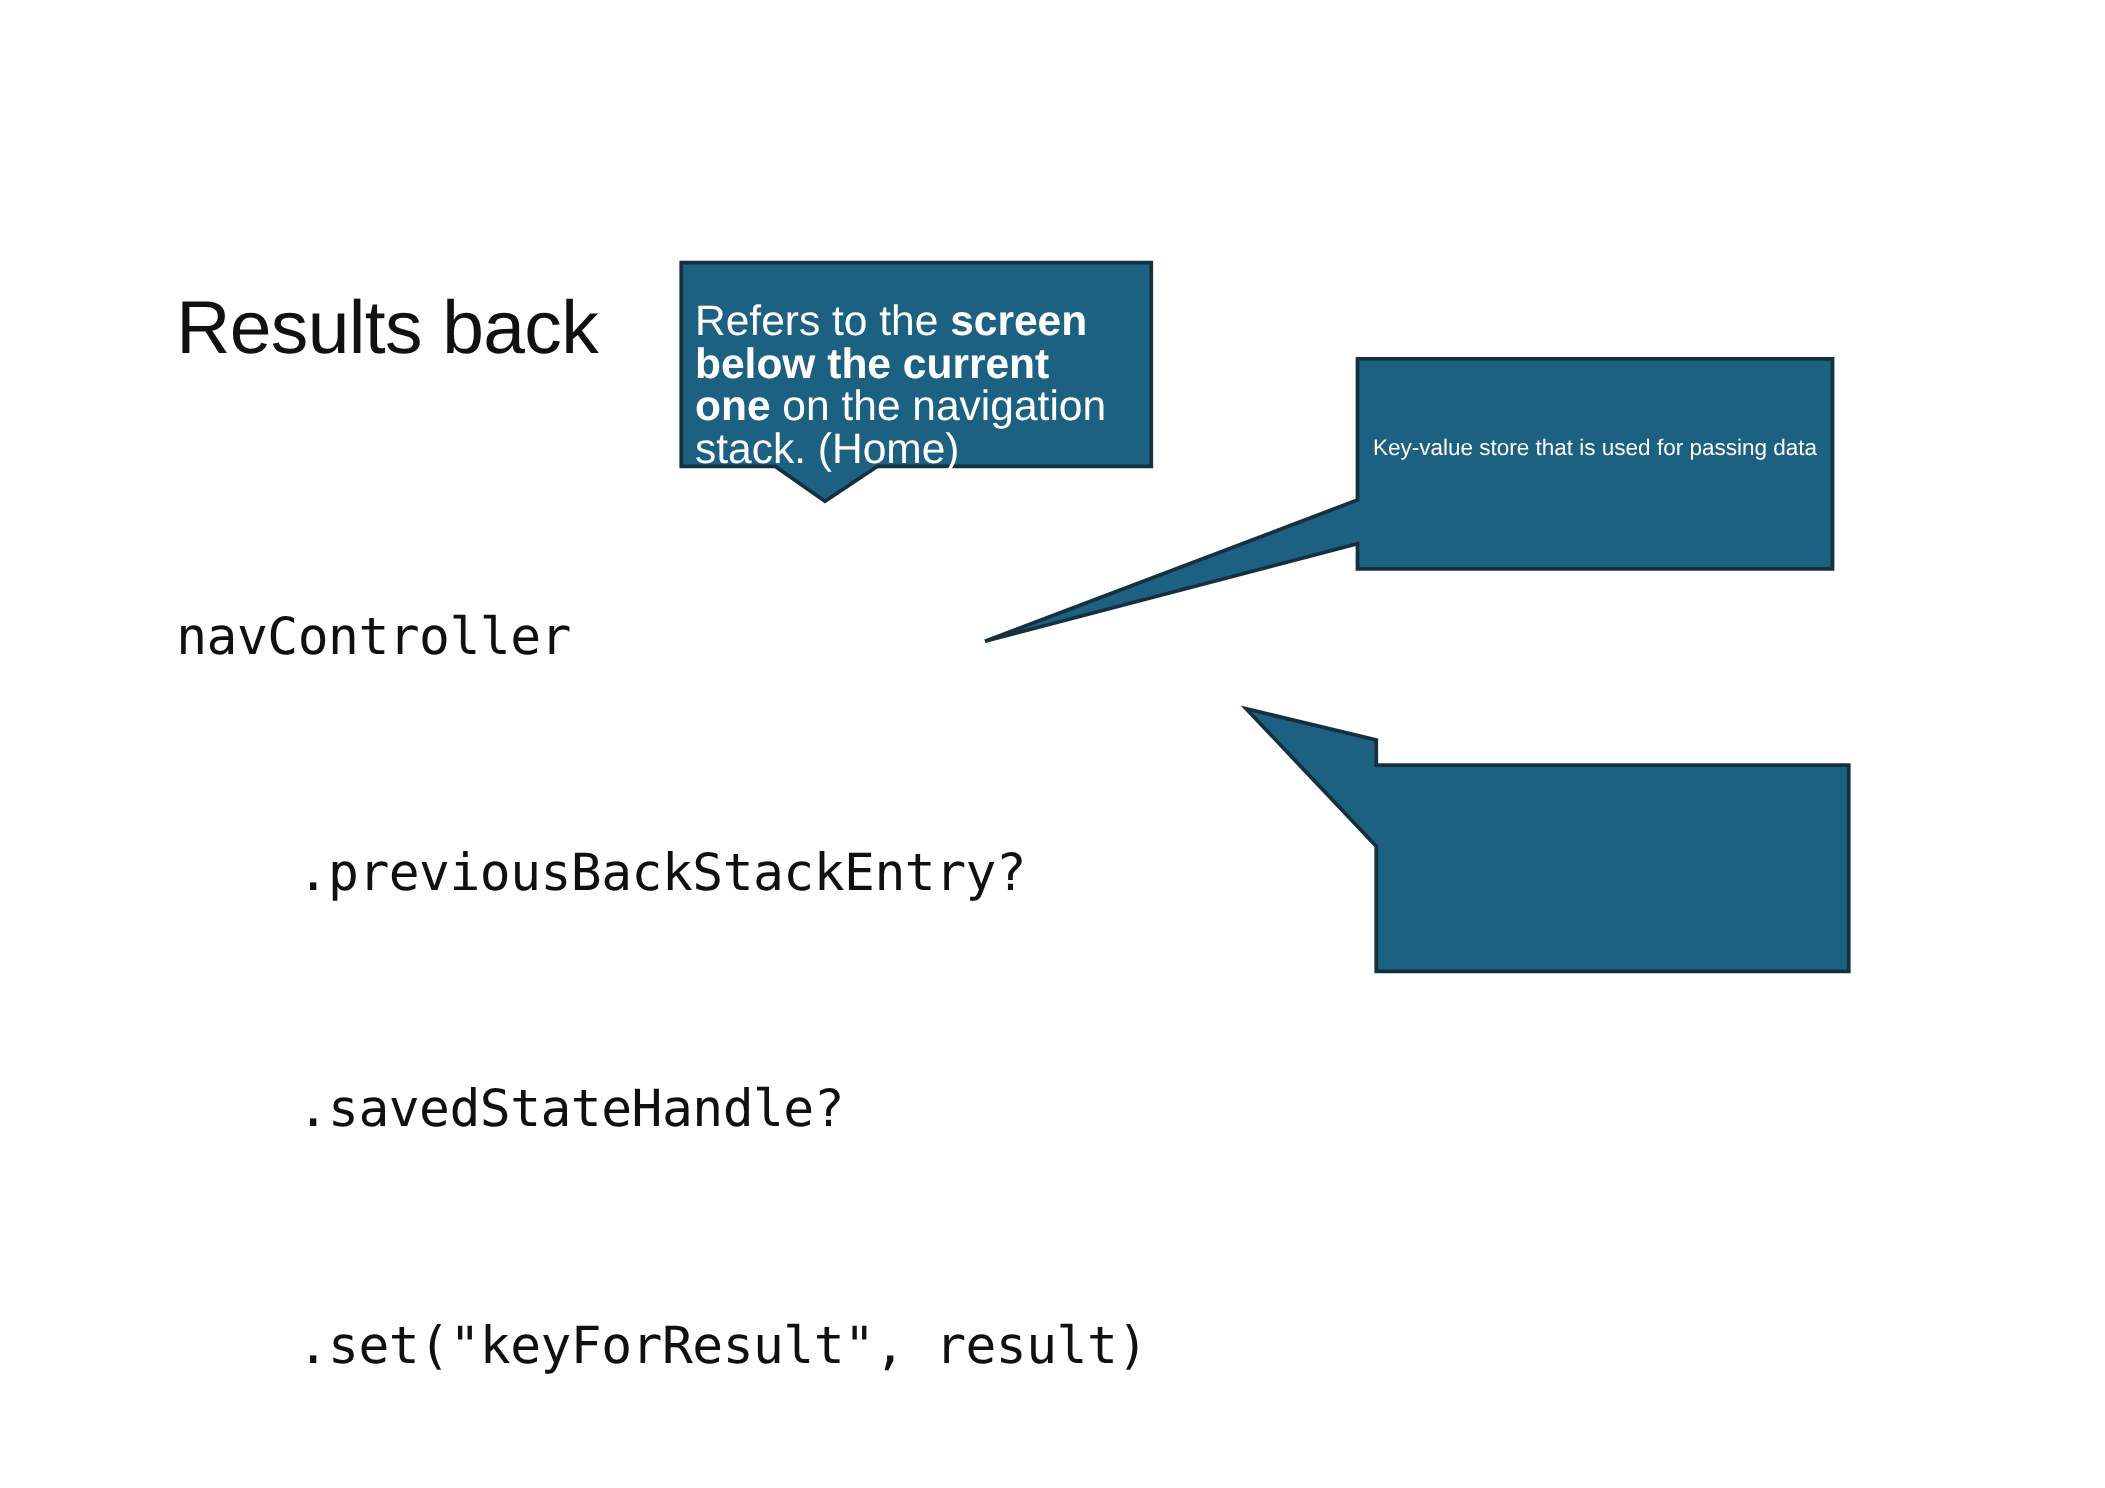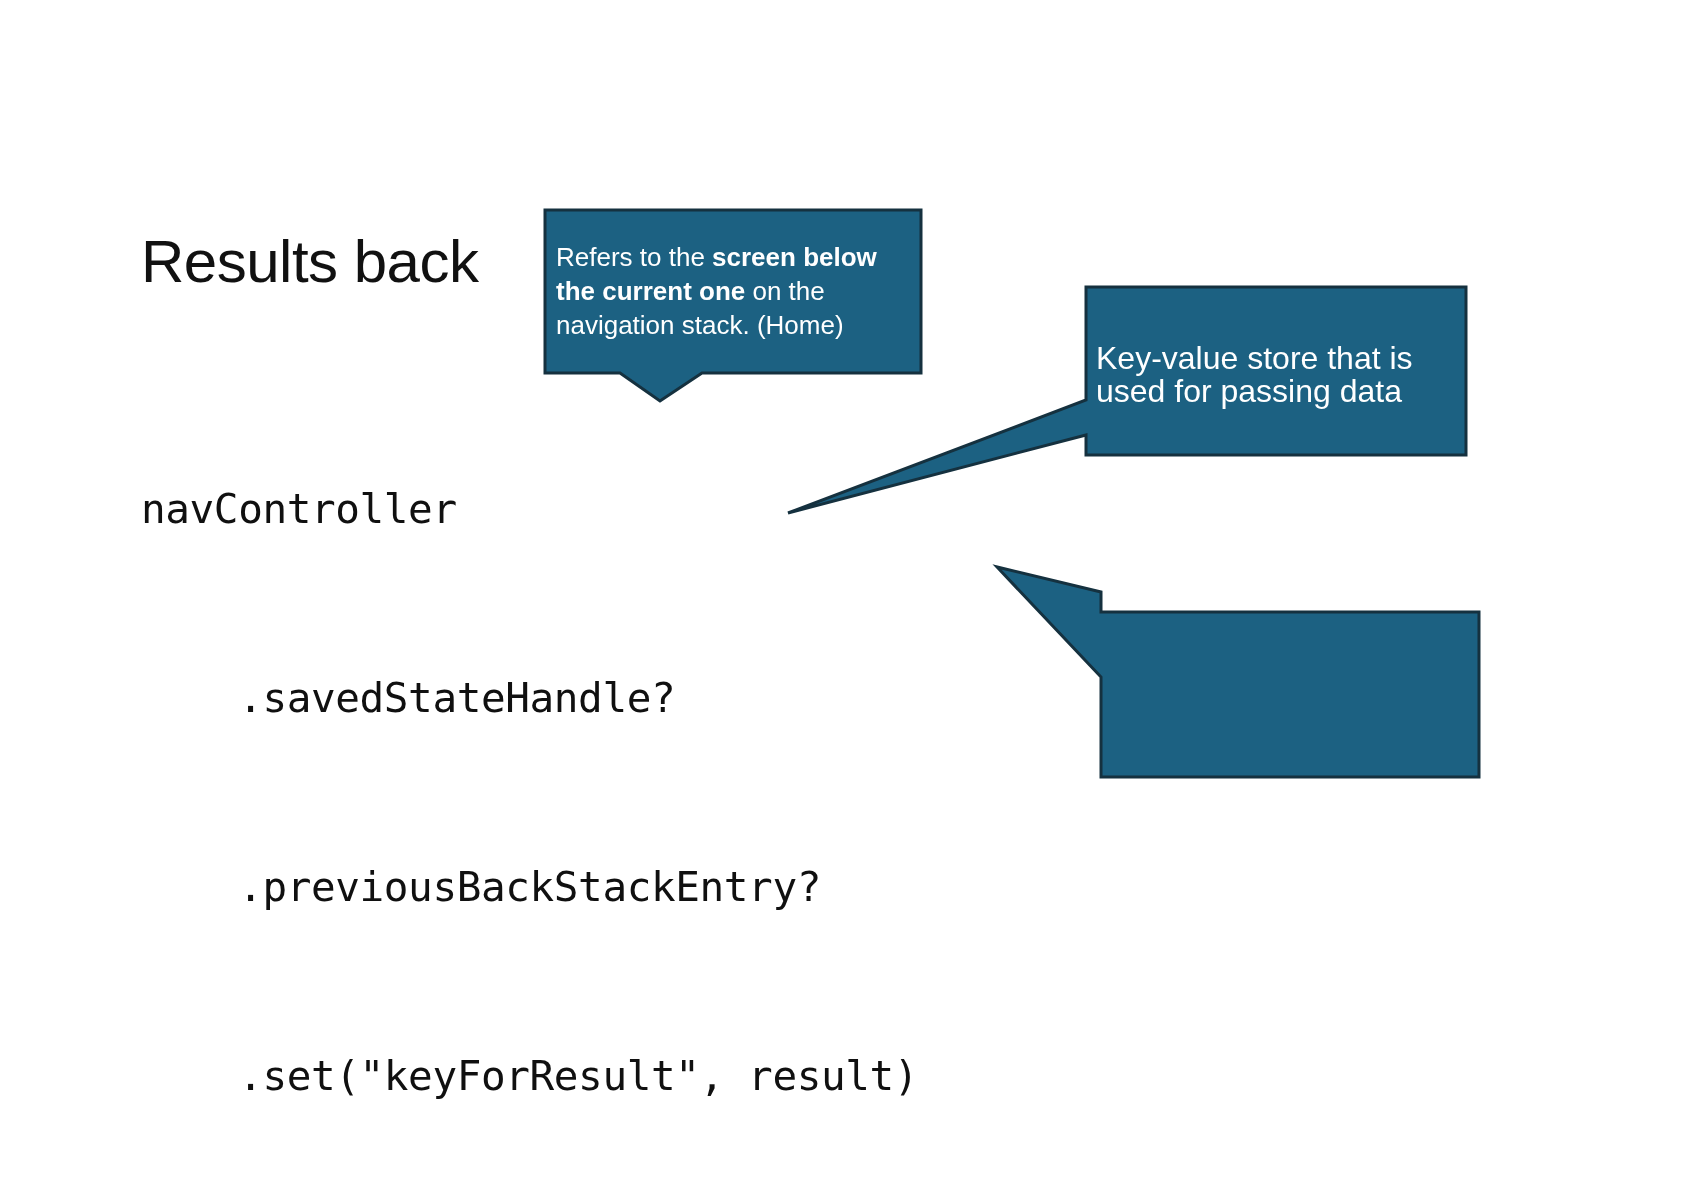--- a/index.html
+++ b/index.html
@@ -64,32 +64,33 @@
     font-weight: 400;
   }
   .callout-text b { font-weight: 700; }
 
   
   #callout-1-svg { left: 540px; top: 205px; }
   #callout-1-text {
     left: 556px;
     top: 240px;
     width: 352px;
-    font-size: 26px;
+    font-size: 34px;
     line-height: 34px;
   }
 
   
   #callout-2-svg { left: 780px; top: 285px; }
   #callout-2-text {
     left: 1096px;
     top: 342px;
     width: 360px;
-    font-size: 32px;
+    font-size: 18px;
     line-height: 33px;
+    text-align: center;
   }
 
   
   #callout-3-svg { left: 995px; top: 565px; }
   #callout-3-text {
     left: 1112px;
     top: 680px;
     width: 360px;
     font-size: 26px;
     line-height: 33px;
@@ -97,22 +98,22 @@
 </style>
 </head>
 <body>
 
 <div id="slide">
 
   <div id="slide-title">Results back</div>
 
   <div id="code-block">
     <span class="code-line">navController</span>
+    <span class="code-line">    .previousBackStackEntry?</span>
     <span class="code-line">    .savedStateHandle?</span>
-    <span class="code-line">    .previousBackStackEntry?</span>
     <span class="code-line">    .set("keyForResult", result)</span>
   </div>
 
   <svg id="callout-1-svg" class="callout-svg" width="390" height="210" viewBox="0 0 390 210">
     <path d="M5 5 L381 5 L381 168 L162 168 L120 196 L80 168 L5 168 Z" fill="#1c6182" stroke="#15313f" stroke-width="3"></path>
   </svg>
   <div id="callout-1-text" class="callout-text">
     <span>Refers to the </span><b>screen below the current one</b><span> on the navigation stack. (Home)</span>
   </div>
 

